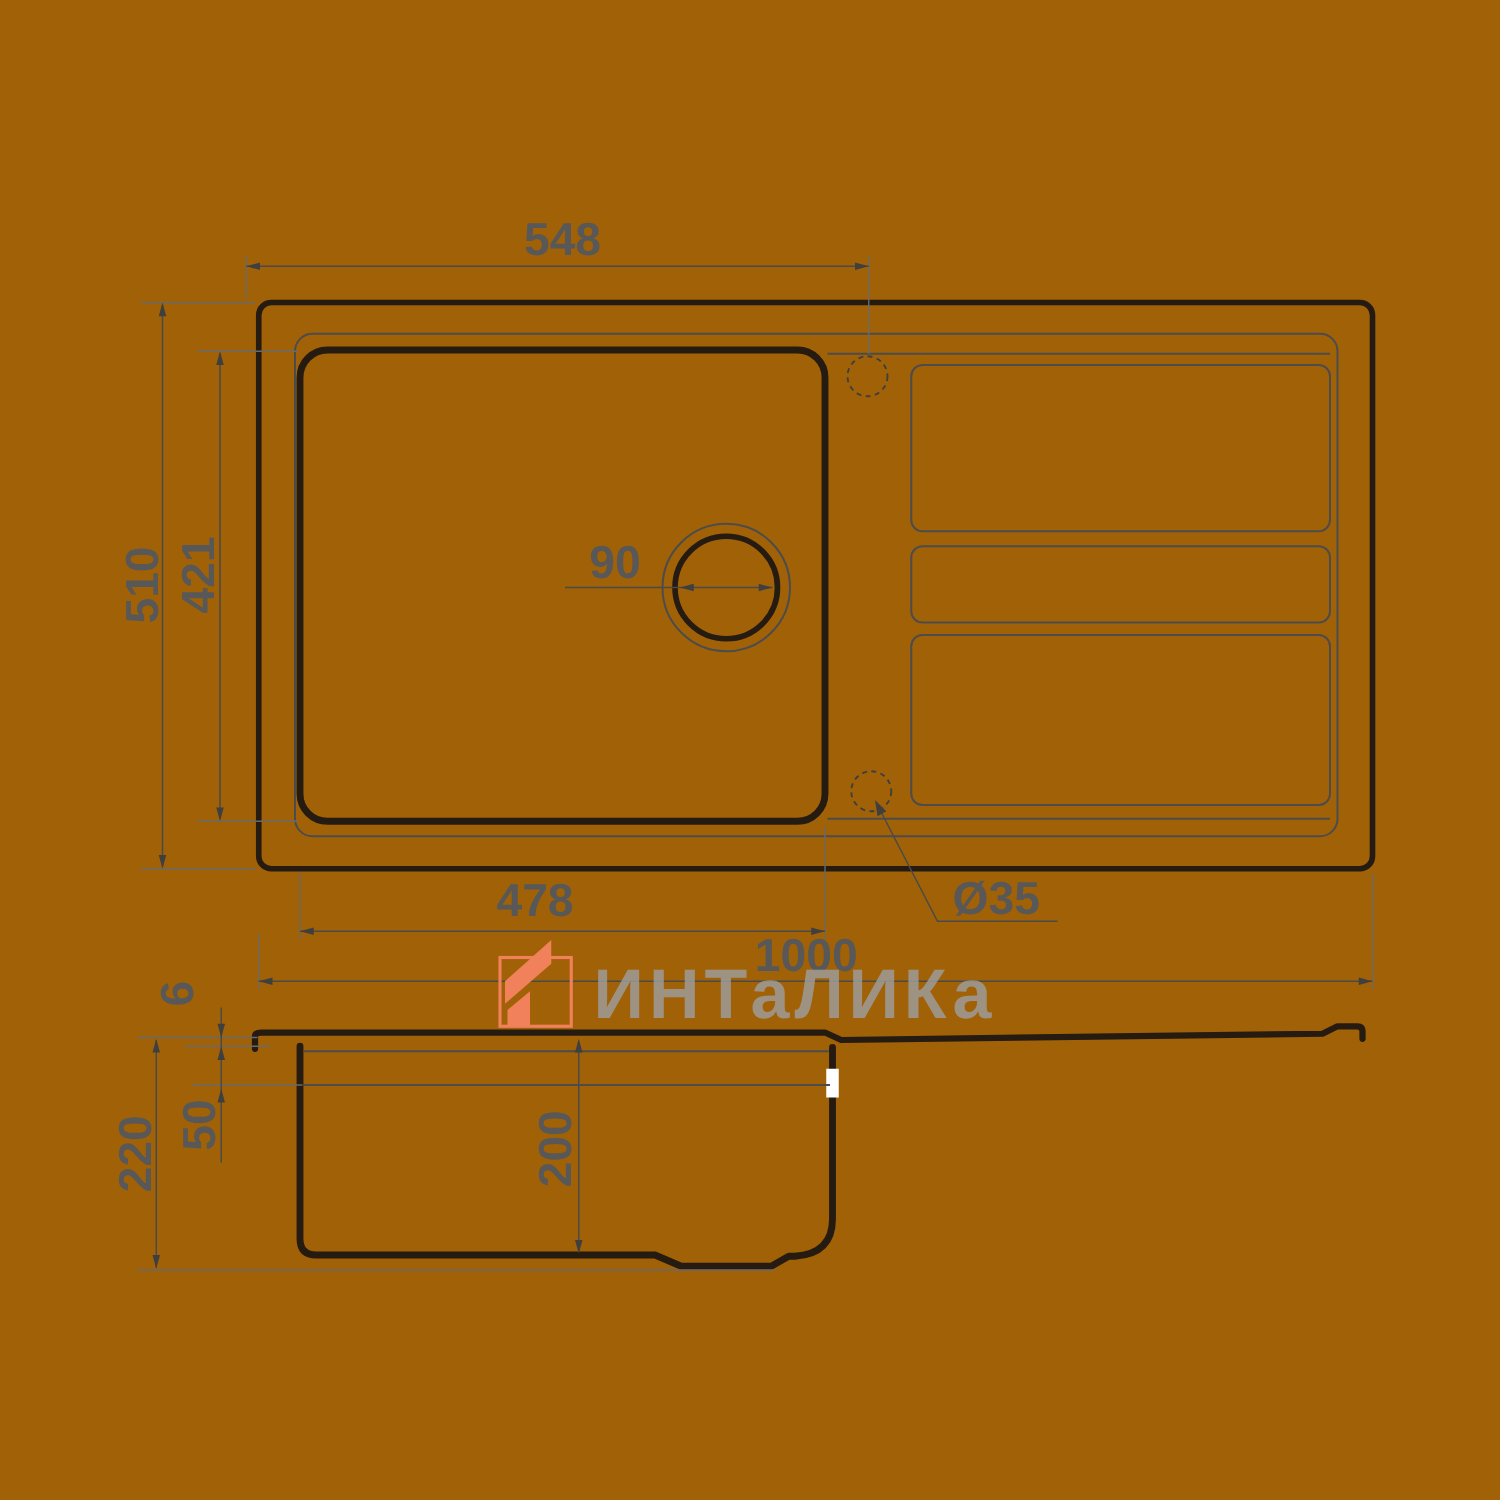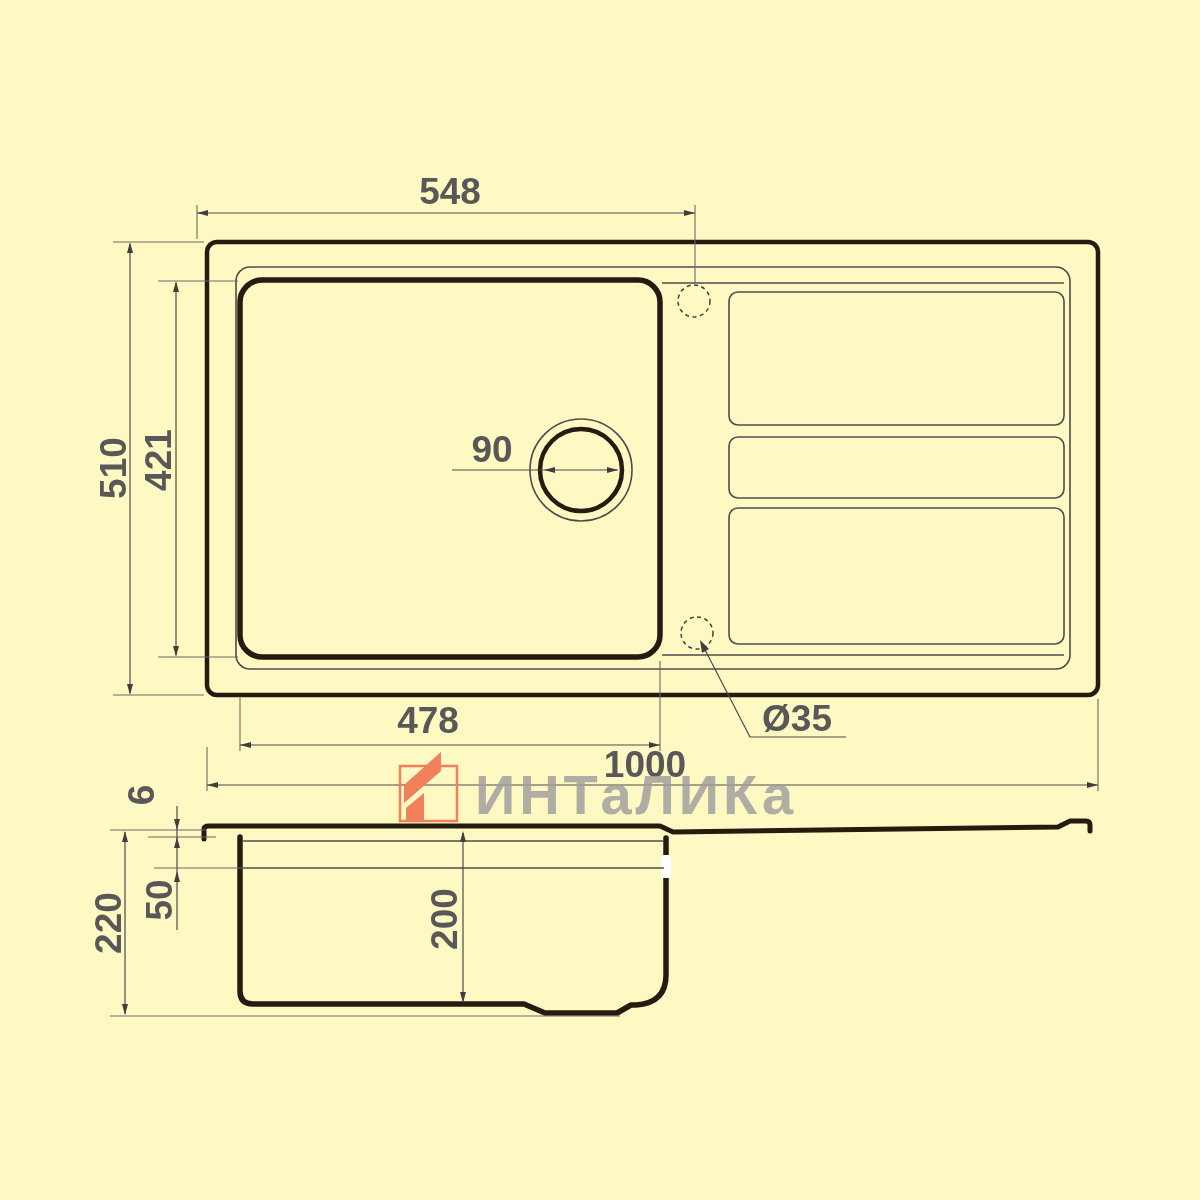--- a/index.html
+++ b/index.html
@@ -1,16 +1,16 @@
 <!DOCTYPE html>
 <html><head>
 <meta charset="utf-8">
 <style>
   html,body{margin:0;padding:0;background:#ffffff;}
-  .page{position:relative;width:1200px;height:1200px;background:#fef9c3;overflow:hidden;
+  .page{position:relative;width:1200px;height:1200px;background:#a16207;overflow:hidden;
         font-family:"Liberation Sans", sans-serif;}
   svg{display:block;}
   .thick{stroke:#261b11;fill:none;stroke-linejoin:round;stroke-linecap:round;}
   .thin{stroke:#4c4c4c;fill:none;stroke-width:1.6;}
   .dimline{stroke:#4a4a4a;fill:none;stroke-width:1.2;}
   .extline{stroke:#6a6a6a;fill:none;stroke-width:1.1;}
   .arrow{fill:#3f3f3f;stroke:none;}
   .dashhole{stroke:#3f3f3f;fill:none;stroke-width:1.5;stroke-dasharray:4 3.5;}
   .dimtext{font-family:"Liberation Sans", sans-serif;font-weight:bold;font-size:37px;fill:#585858;}
   .wmtext{font-family:"Liberation Sans", sans-serif;font-weight:bold;font-size:56px;fill:#9e9e9e;

